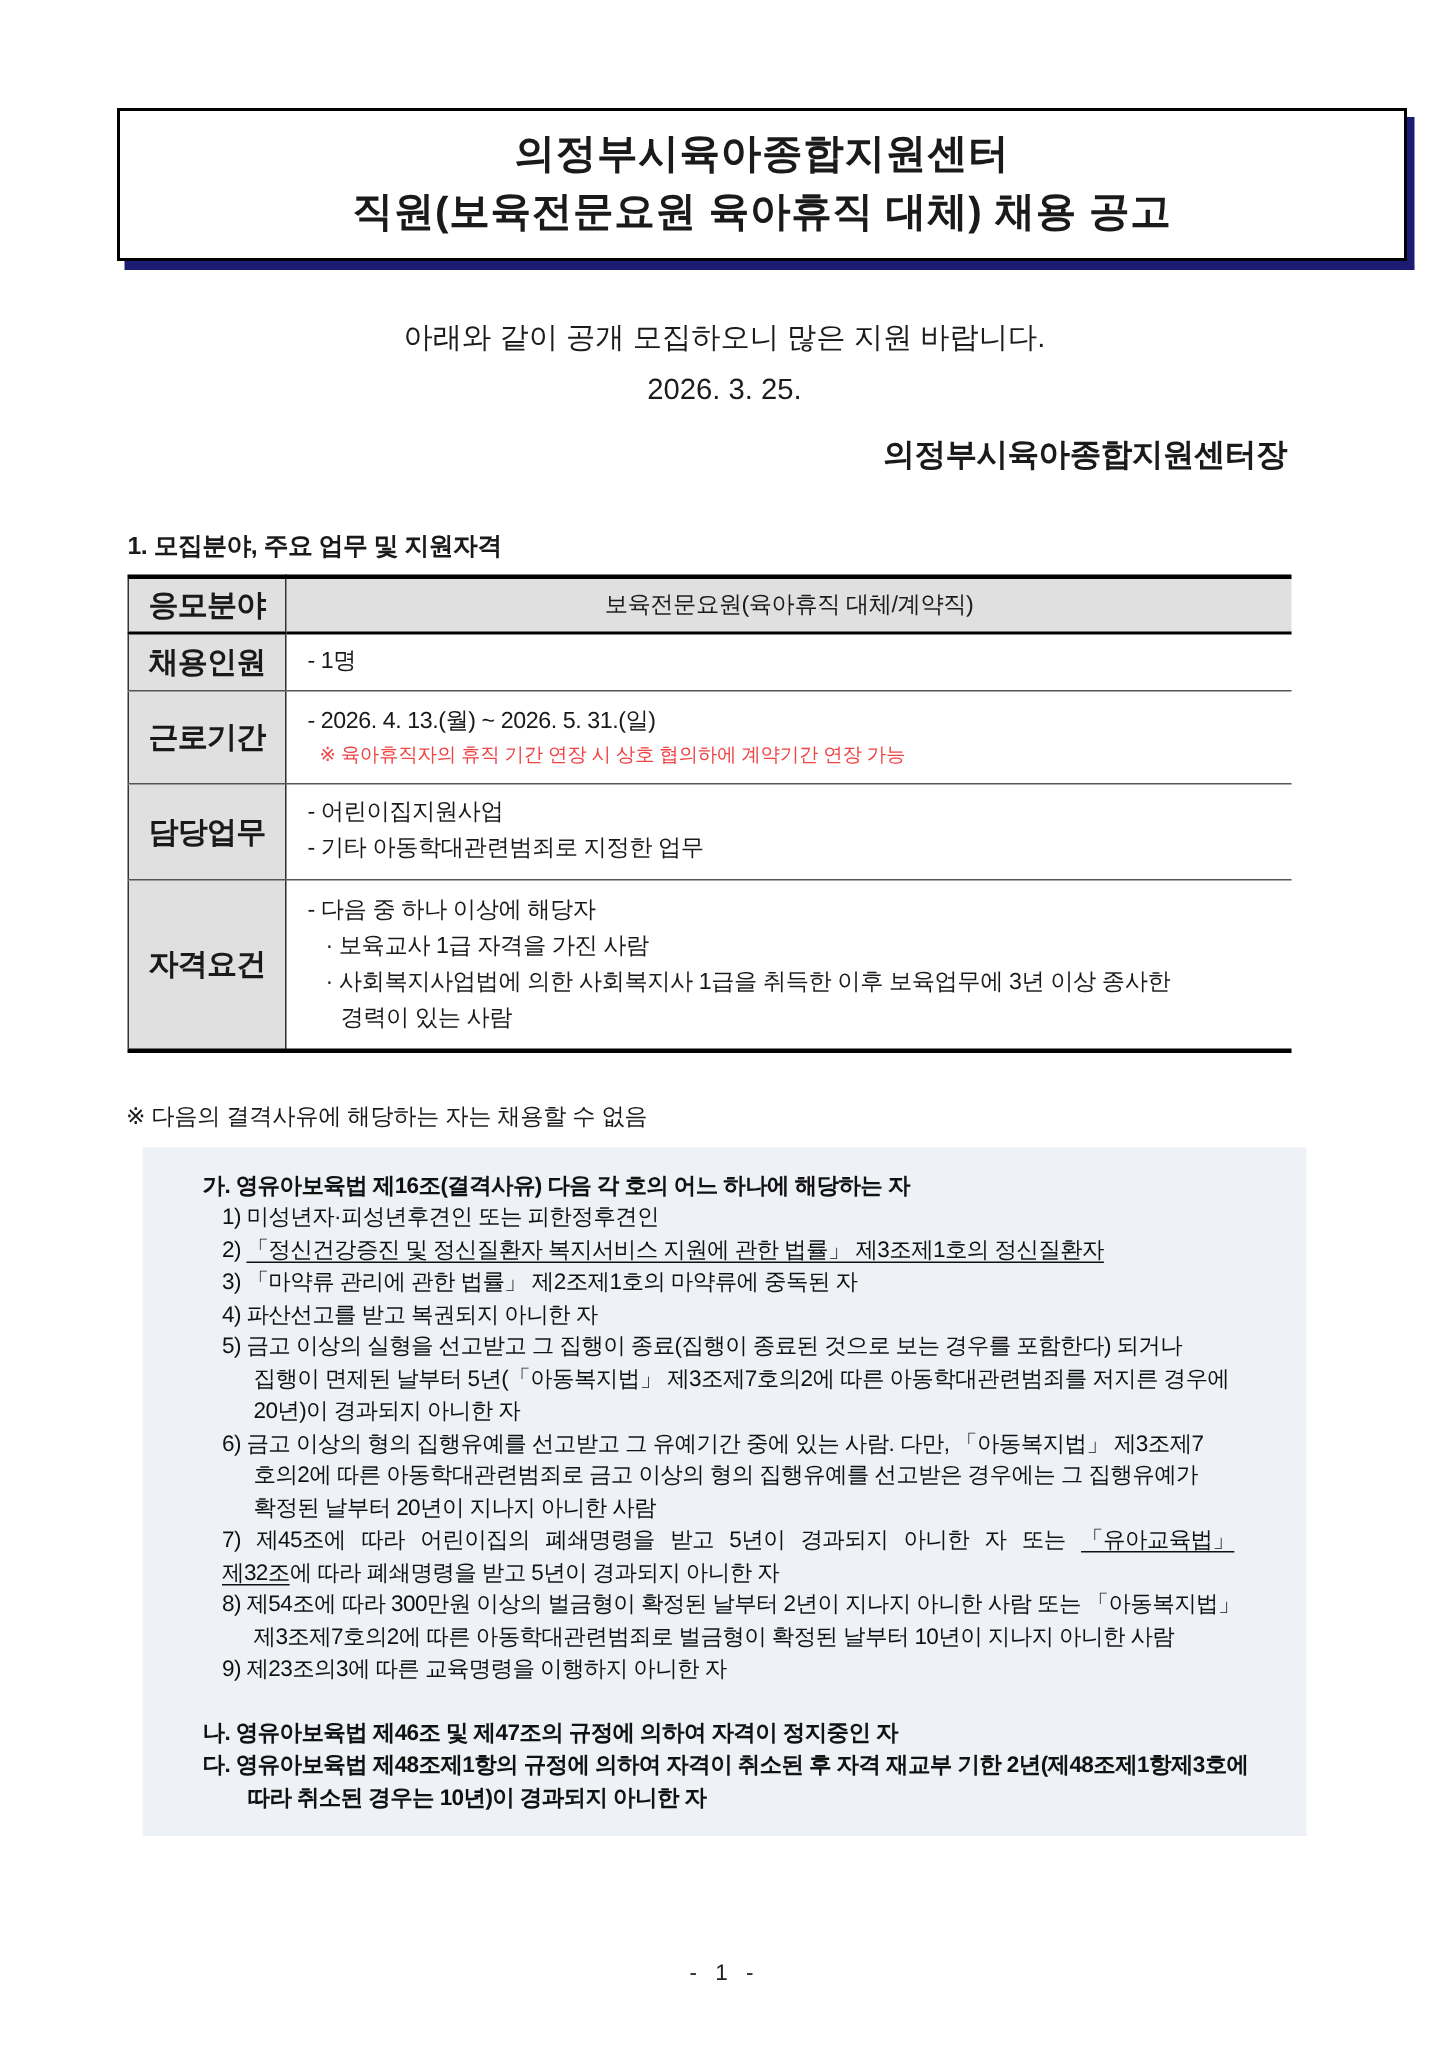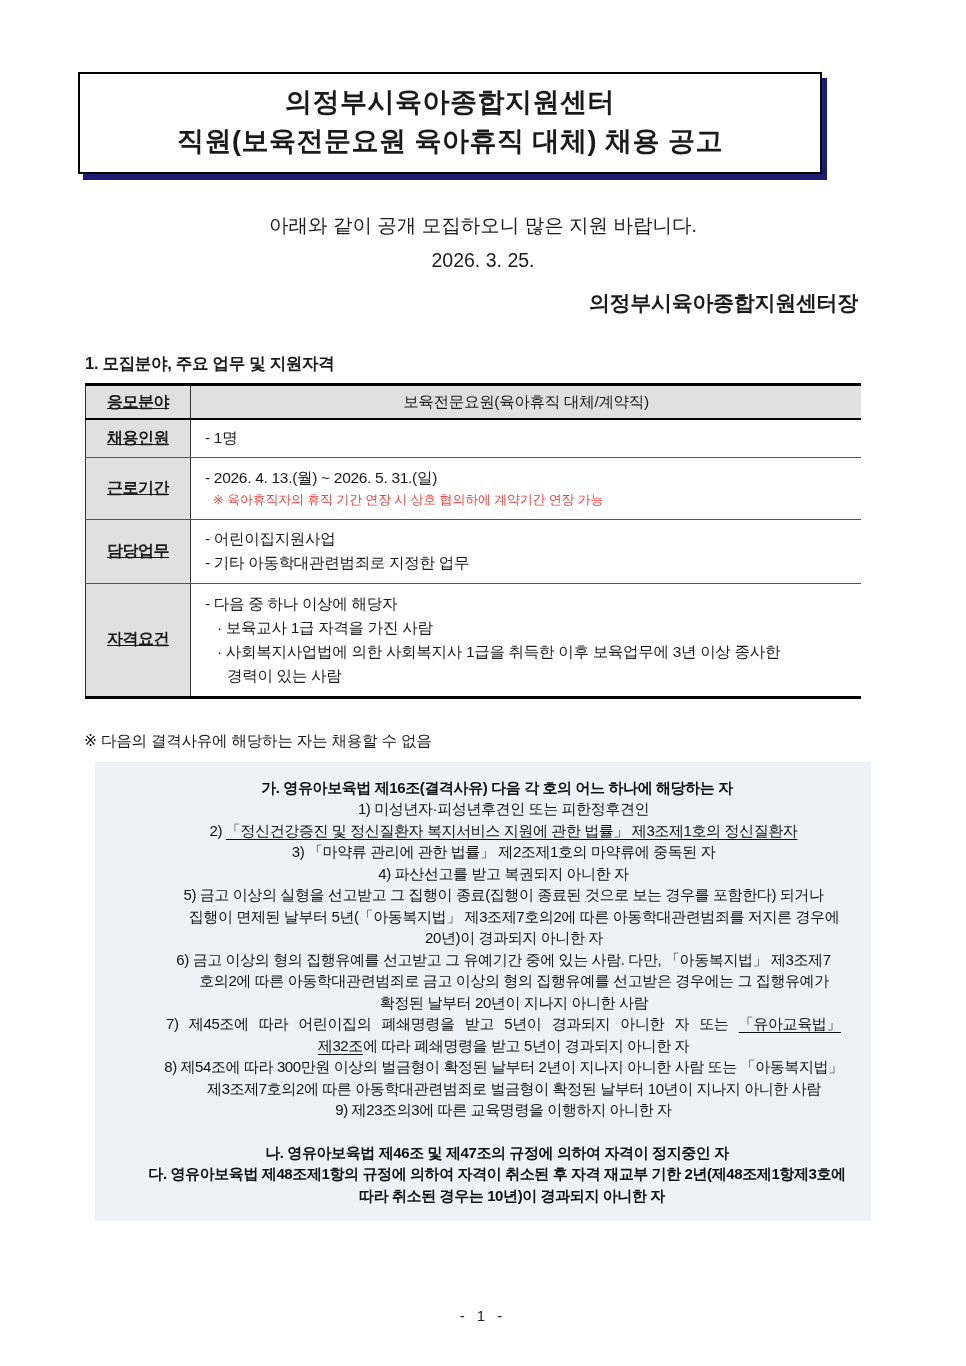--- a/index.html
+++ b/index.html
@@ -7,21 +7,21 @@
     position: relative;
     width: 966px;
     height: 1366px;
     background: #fff;
     font-family: "Liberation Sans", "DejaVu Sans", sans-serif;
     color: #1a1a1a;
     overflow: hidden;
   }
   .title-box {
     margin: 72px 0 0 78px;
-    width: 744px;
+    width: 860px;
     box-sizing: border-box;
     border: 2px solid #000;
     box-shadow: 5px 6px 0 var(--navy, #1c1c75);
     background: #fff;
     text-align: center;
     padding: 9px 0 11px;
     font-weight: 700;
     font-size: 27px;
     line-height: 39px;
     letter-spacing: 0.5px;
@@ -52,28 +52,27 @@
     width: 776px;
     border-collapse: collapse;
     border-top: 3px solid #000;
     border-bottom: 3px solid #000;
     border-left: 1px solid #333;
   }
   table.recruit th {
     width: 100px;
     background: var(--cell-gray, #e0e0e0);
     font-weight: 700;
-    font-size: 16px;
+    font-size: 20px;
     text-align: center;
     vertical-align: middle;
     border-right: 1px solid #333;
     border-bottom: 1px solid #555;
     padding: 4px 2px;
     letter-spacing: -0.5px;
-    text-decoration: underline;
   }
   table.recruit td {
     font-size: 15.5px;
     padding: 6px 10px 6px 14px;
     line-height: 24px;
     border-bottom: 1px solid #555;
     letter-spacing: -0.3px;
   }
   tr.header-row th, tr.header-row td { border-bottom: 2px solid #000; }
   tr.header-row { height: 32px; }
@@ -94,21 +93,20 @@
   .gray-box {
     margin: 10px 0 0 95px;
     width: 776px;
     box-sizing: border-box;
     background: var(--box-bg, #eef1f6);
     padding: 15px 12px 15px 40px;
     font-size: 15px;
     line-height: 21.5px;
     color: #111;
     letter-spacing: -0.4px;
-    text-align: center;
   }
   .gb-bold { font-weight: 700; }
   .gb-item { margin-left: 13px; }
   .gb-cont { margin-left: 34px; }
   .gb-justify { word-spacing: 6.5px; }
   .gb-spacer { height: 21px; }
   .gb-da-cont { margin-left: 30px; }
   .u { text-decoration: underline; text-underline-offset: 3px; }
   .footer {
     position: absolute;

